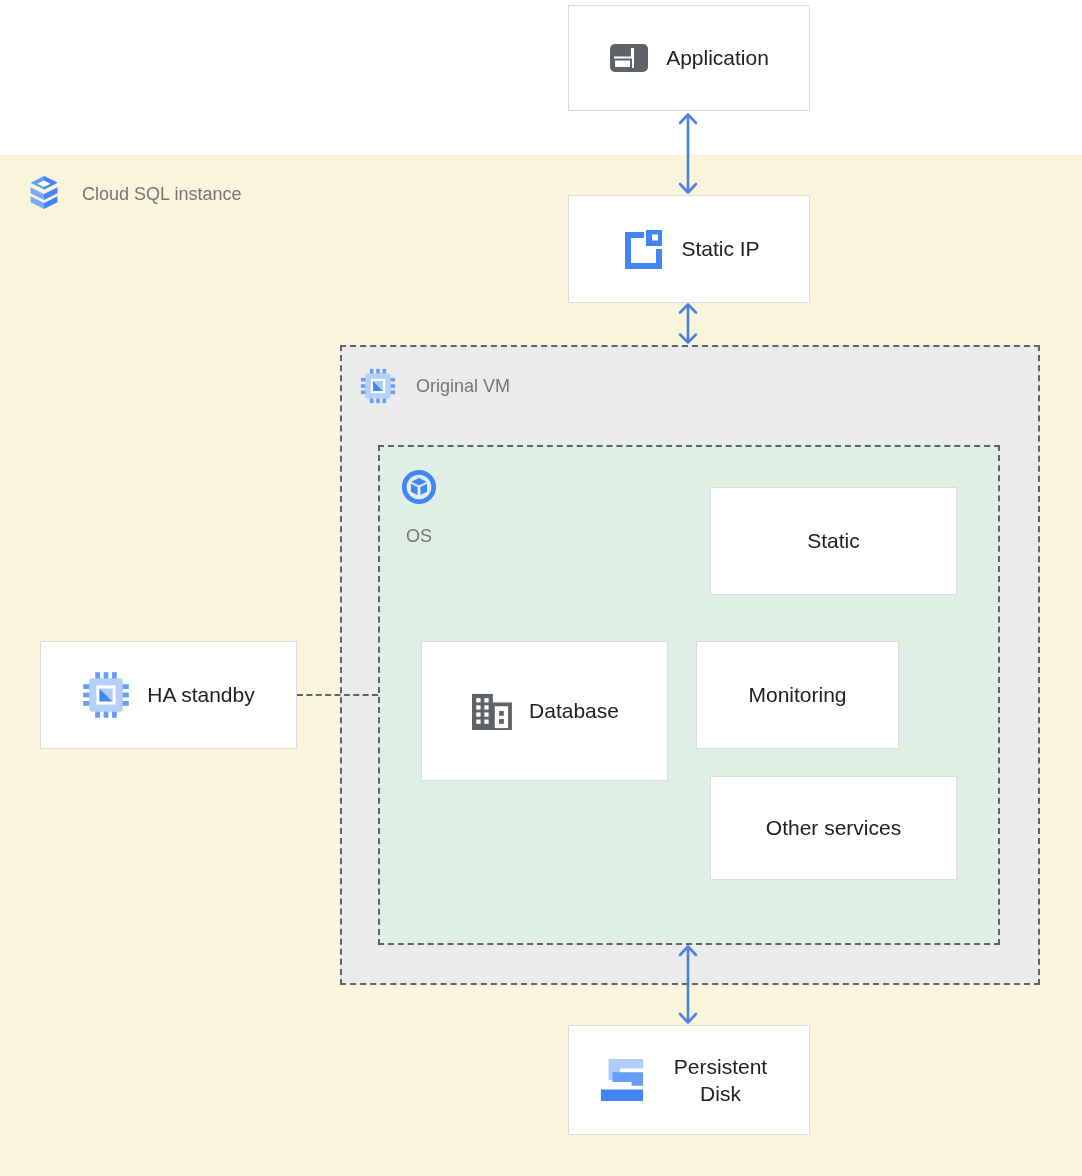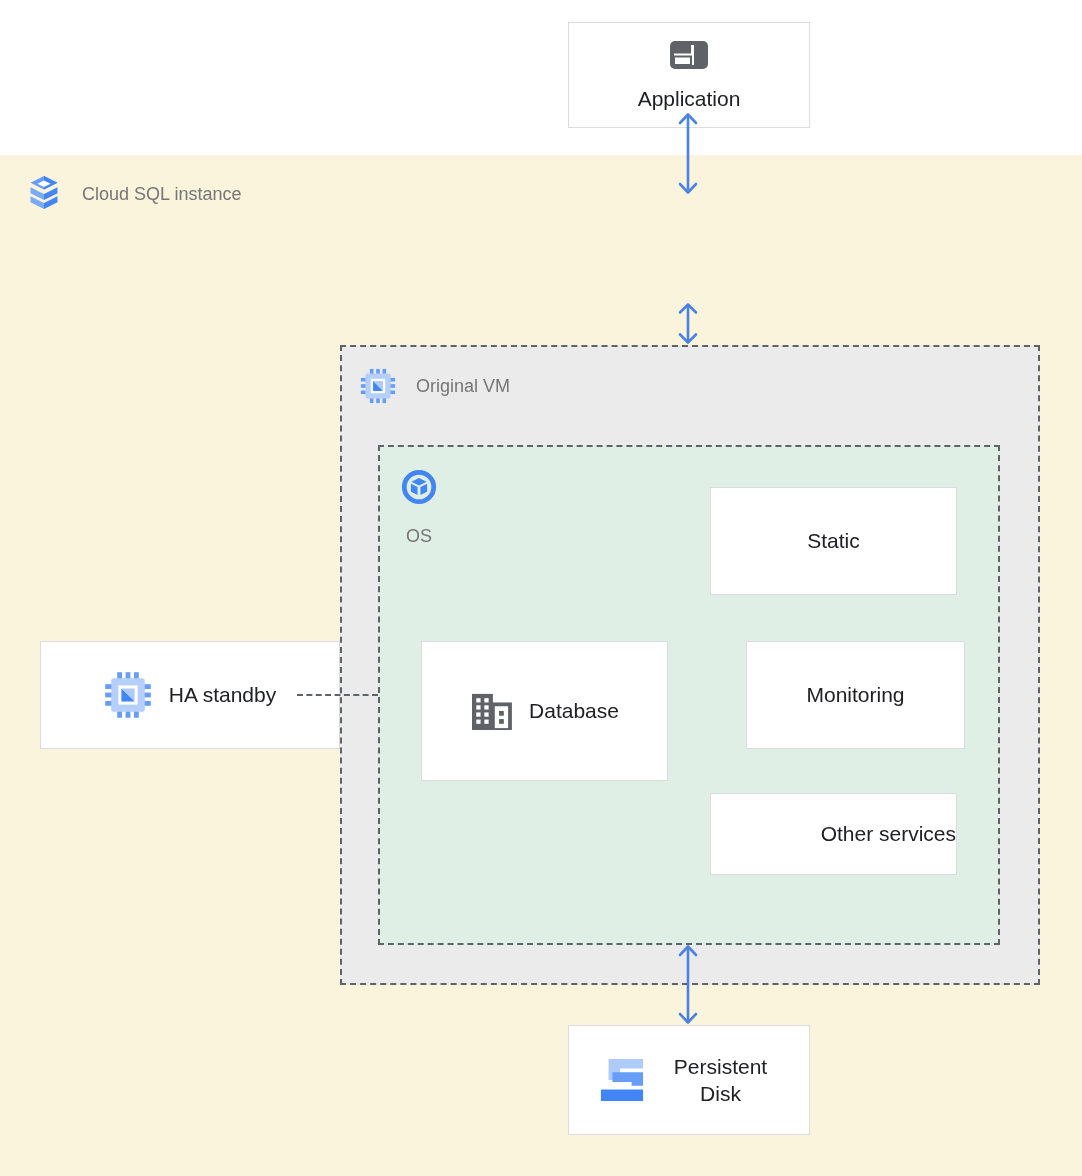--- a/index.html
+++ b/index.html
@@ -74,39 +74,49 @@
         <polygon points="12,4 16.4,6.2 12,8.4 7.6,6.2" fill="#ffffff"></polygon>
         <polygon points="3,8.5 12,13 12,17 3,12.5" fill="#7baaf7"></polygon>
         <polygon points="21,8.5 12,13 12,17 21,12.5" fill="#4285f4"></polygon>
         <polygon points="3,14.5 12,19 12,23 3,18.5" fill="#7baaf7"></polygon>
         <polygon points="21,14.5 12,19 12,23 21,18.5" fill="#4285f4"></polygon>
       </svg>
     </span>
     <span>Cloud SQL instance</span>
   </div>
 
-  <div class="node" style="left:568px;top:22px;width:242px;height:106px;flex-direction:column;">
+  <div class="node" style="left:568px;top:5px;width:242px;height:106px;">
     <span class="icon">
       <svg width="40" height="30" viewBox="0 0 40 30">
         <rect x="1" y="1" width="38" height="28" rx="5" fill="#5f6368"></rect>
         <rect x="5" y="5" width="30" height="20" fill="#ffffff"></rect>
         <rect x="5" y="5" width="17" height="8.5" fill="#5f6368"></rect>
         <rect x="25" y="5" width="10" height="20" fill="#5f6368"></rect>
         <rect x="5" y="16.5" width="17" height="8.5" fill="#ffffff" stroke="#5f6368" stroke-width="2"></rect>
       </svg>
     </span>
     <span class="label">Application</span>
   </div>
 
   <svg class="arrow" style="left:677px;top:112px;" width="22" height="83" viewBox="0 0 22 83">
     <line x1="11" y1="5" x2="11" y2="78" stroke="#4b80e5" stroke-width="2.6"></line>
     <path d="M3 11 L11 2.5 L19 11" fill="none" stroke="#4b80e5" stroke-width="2.6" stroke-linejoin="round" stroke-linecap="round"></path>
     <path d="M3 72 L11 80.5 L19 72" fill="none" stroke="#4b80e5" stroke-width="2.6" stroke-linejoin="round" stroke-linecap="round"></path>
   </svg>
 
+  <div class="node" style="left:568px;top:195px;width:242px;height:108px;">
+    <span class="icon">
+      <svg width="46" height="46" viewBox="0 0 46 46">
+        <polyline points="26,9 10,9 10,40 41,40 41,23" fill="none" stroke="#4285f4" stroke-width="6"></polyline>
+        <rect x="28" y="4" width="16" height="16" fill="#4285f4"></rect>
+        <rect x="34" y="8.5" width="6" height="6" fill="#ffffff"></rect>
+      </svg>
+    </span>
+    <span class="label">Static IP</span>
+  </div>
 
   <svg class="arrow" style="left:677px;top:302px;" width="22" height="43" viewBox="0 0 22 43">
     <line x1="11" y1="4" x2="11" y2="39" stroke="#4b80e5" stroke-width="2.6"></line>
     <path d="M3 10.5 L11 2.5 L19 10.5" fill="none" stroke="#4b80e5" stroke-width="2.6" stroke-linejoin="round" stroke-linecap="round"></path>
     <path d="M3 32.5 L11 40.5 L19 32.5" fill="none" stroke="#4b80e5" stroke-width="2.6" stroke-linejoin="round" stroke-linecap="round"></path>
   </svg>
 
   <div class="container-box vm-box"></div>
 
   <div class="zone-label" style="left:360px;top:368px;">
@@ -168,29 +178,29 @@
             <rect x="15" y="29" width="4.5" height="4.5"></rect>
         </g>
         <rect x="24" y="13" width="18" height="27" fill="none" stroke="#5f6368" stroke-width="4"></rect>
         <rect x="30.5" y="20" width="5" height="5" fill="#5f6368"></rect>
         <rect x="30.5" y="28.5" width="5" height="5" fill="#5f6368"></rect>
       </svg>
     </span>
     <span class="label">Database</span>
   </div>
 
-  <div class="node" style="left:746px;top:641px;width:219px;height:108px;">
+  <div class="node" style="left:696px;top:641px;width:203px;height:108px;">
     <span class="label">Monitoring</span>
   </div>
 
-  <div class="node" style="left:710px;top:793px;width:247px;height:82px;justify-content:flex-end;">
+  <div class="node" style="left:710px;top:776px;width:247px;height:104px;">
     <span class="label">Other services</span>
   </div>
 
-  <div class="node" style="left:40px;top:641px;width:300px;height:108px;">
+  <div class="node" style="left:40px;top:641px;width:257px;height:108px;">
     <span class="icon">
       <svg width="48" height="48" viewBox="0 0 40 40">
         <g fill="#669df6">
           <rect x="11" y="1" width="4" height="6"></rect>
             <rect x="18" y="1" width="4" height="6"></rect>
             <rect x="25" y="1" width="4" height="6"></rect>
           <rect x="11" y="33" width="4" height="6"></rect>
             <rect x="18" y="33" width="4" height="6"></rect>
             <rect x="25" y="33" width="4" height="6"></rect>
           <rect x="1" y="11" width="6" height="4"></rect>

